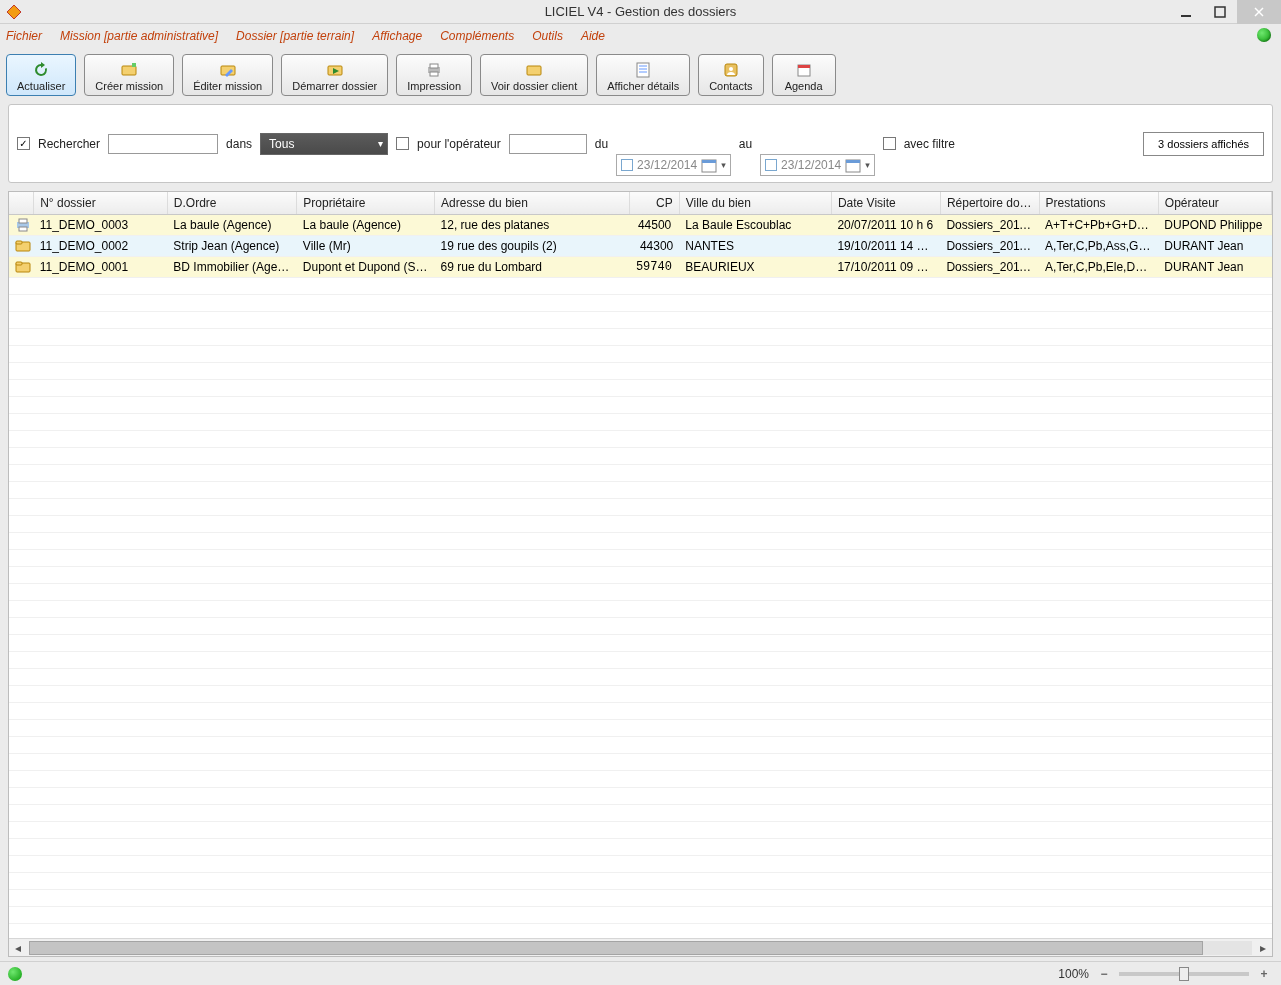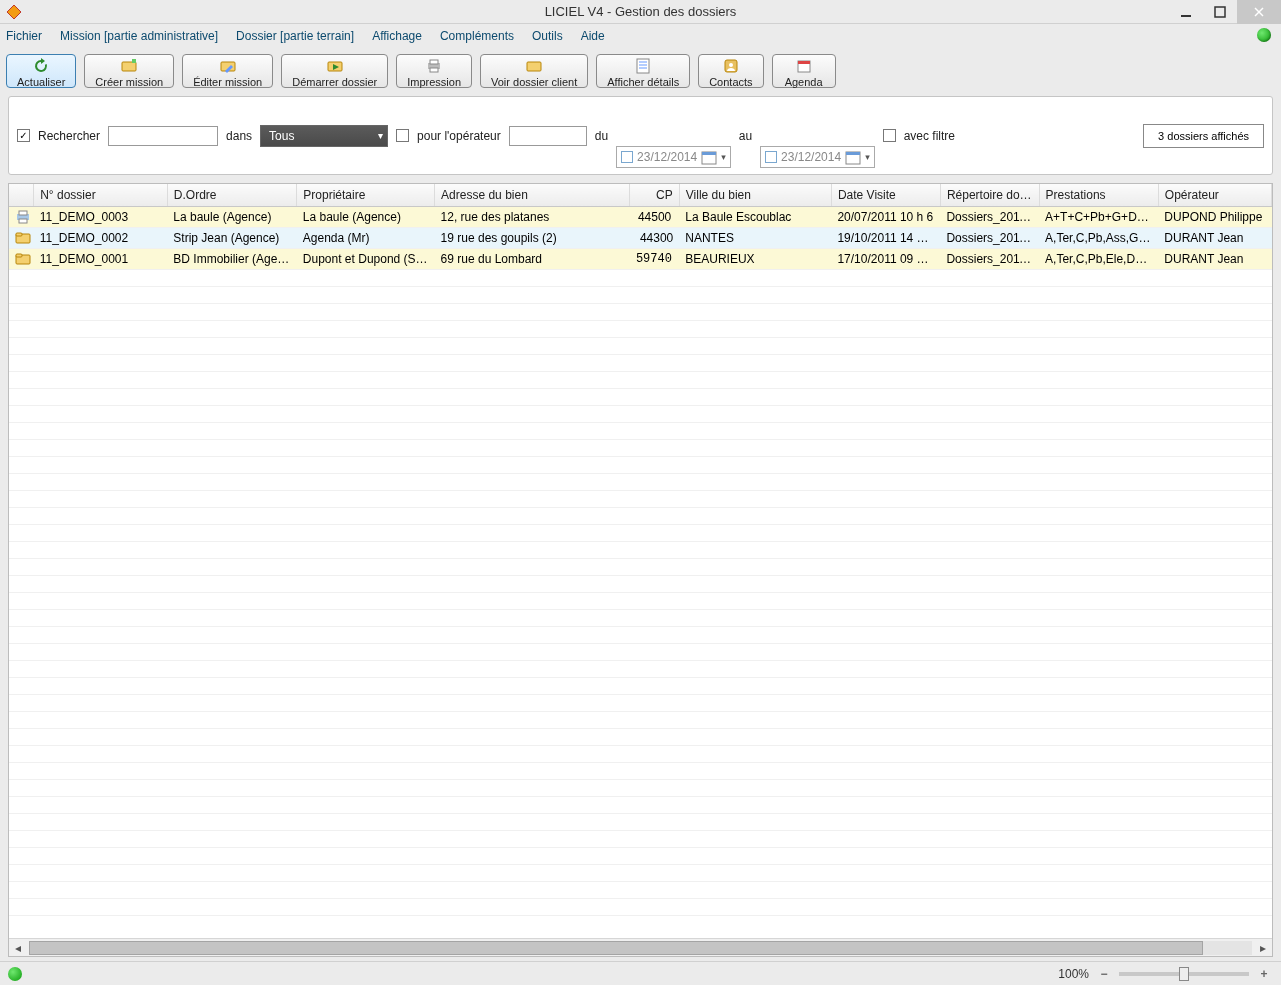--- a/index.html
+++ b/index.html
@@ -32,35 +32,35 @@
       display: flex; align-items: center; justify-content: center;
       font-size: 14px; color: #333;
     }
     .win-btn.close { background: #c8c8c8; color: #fff; width: 44px; }
     .menubar {
       height: 24px; display: flex; align-items: center;
       padding: 0 6px; gap: 18px;
       background: #ebebeb;
       position: relative;
     }
-    .menubar-item { color: #0c4a6e; cursor: default; }
+    .menubar-item { color: #c2410c; cursor: default; font-style: italic; }
     .status-dot {
       position: absolute; right: 10px; top: 4px;
       width: 14px; height: 14px; border-radius: 50%;
       background: radial-gradient(circle at 35% 35%, #6fe86f, #0a9a0a);
       box-shadow: inset -1px -1px 2px rgba(0,0,0,.3);
     }
     .toolbar {
       padding: 6px 6px 4px 6px;
       display: flex; gap: 8px;
       background: #ebebeb;
     }
     .tool-btn {
       min-width: 64px;
-      height: 34px;
+      height: 42px;
       background: linear-gradient(#fcfcfc, #e6e6e6);
       border: 1px solid #8a8a8a;
       border-radius: 4px;
       display: flex; flex-direction: column;
       align-items: center; justify-content: center;
       padding: 3px 10px 0 10px;
       font-size: 11px;
       color: #222;
       cursor: default;
     }
@@ -408,21 +408,21 @@
           </tr>
           <tr class="row-blue">
             <td class="iconcell">
               <svg width="16" height="16" viewBox="0 0 16 16">
                 <rect x="1" y="4" width="14" height="9" rx="1" fill="#f4d06f" stroke="#b8860b"></rect>
                 <rect x="1" y="3" width="6" height="3" rx="1" fill="#f4d06f" stroke="#b8860b"></rect>
               </svg>
             </td>
             <td>11_DEMO_0002</td>
             <td>Strip Jean (Agence)</td>
-            <td>Agenda (Mr)</td>
+            <td>Ville (Mr)</td>
             <td>19 rue des goupils (2)</td>
             <td style="text-align:right;">44300</td>
             <td>NANTES</td>
             <td>19/10/2011 14 h 00</td>
             <td>Dossiers_2011\...</td>
             <td>A,Ter,C,Pb,Ass,Gaz,...</td>
             <td>DURANT Jean</td>
           </tr>
           <tr class="row-yellow">
             <td class="iconcell">

